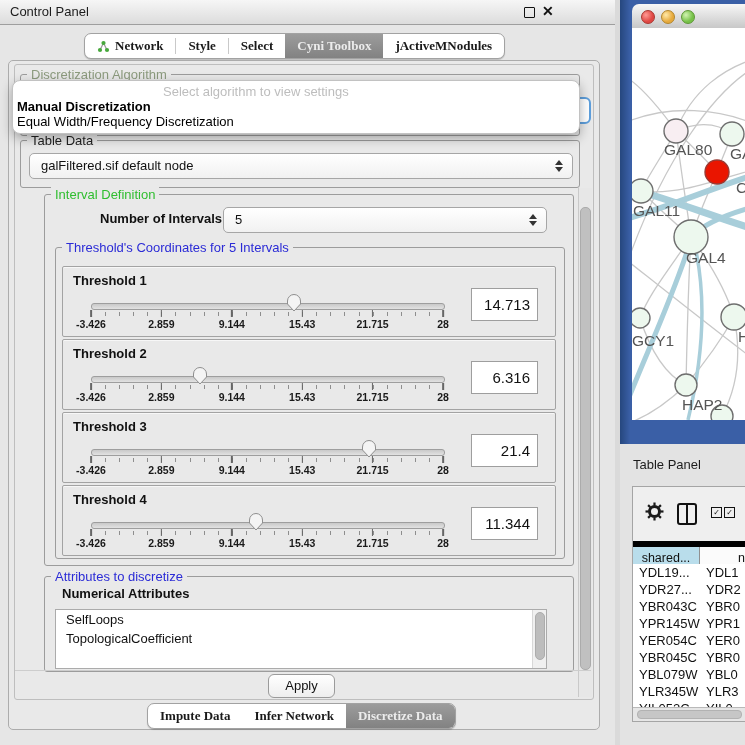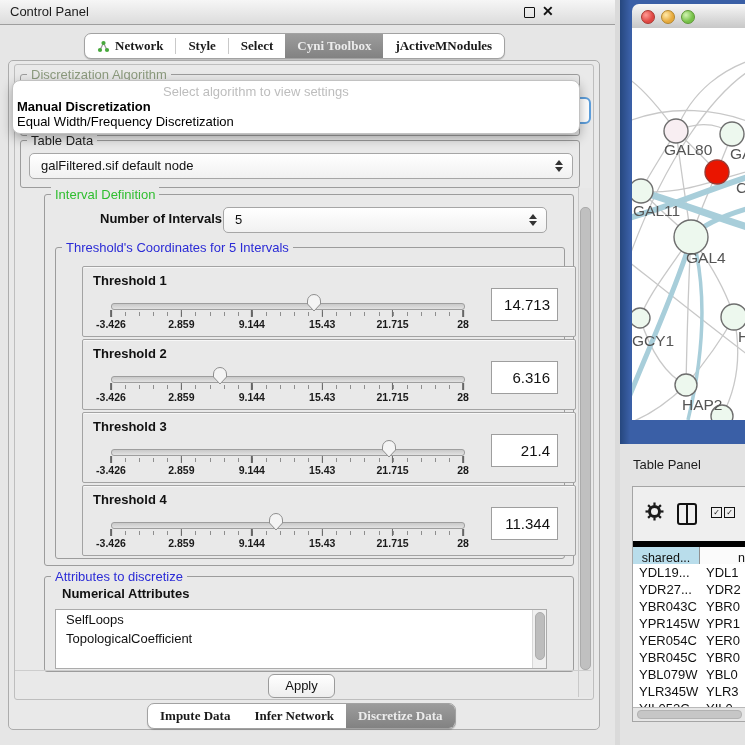--- a/index.html
+++ b/index.html
@@ -38,21 +38,21 @@
   .stepper .dn{position:absolute;left:1px;bottom:0;width:0;height:0;border-left:4px solid transparent;border-right:4px solid transparent;border-top:5px solid #333;}
   
   #algo-popup{position:absolute;left:12px;top:80px;width:566px;height:52px;background:#fff;border:1px solid #C2C2C2;
     border-radius:8px;box-shadow:0 4px 12px rgba(0,0,0,.32);z-index:30;}
   #algo-popup .hint{position:absolute;left:150px;top:3px;font-size:13px;color:#BDBDBD;}
   #algo-popup .o1{position:absolute;left:4px;top:18px;font-size:13px;font-weight:bold;color:#000;}
   #algo-popup .o2{position:absolute;left:4px;top:33px;font-size:13px;color:#000;}
   #combo-sliver{position:absolute;left:563px;top:97px;width:24px;height:23px;border:2px solid #5E9FDC;border-radius:6px;background:#fff;z-index:20;}
   
   .thr-box{position:absolute;left:62px;width:492px;height:69px;border:1px solid #A3A3A3;border-radius:2px;
-    background:#E9E9E9;box-shadow:inset 0 1px 0 #F7F7F7;margin-left:20px;}
+    background:#E9E9E9;box-shadow:inset 0 1px 0 #F7F7F7;}
   .thr-box .lbl{position:absolute;left:10px;top:6px;font-size:13px;font-weight:bold;color:#111;}
   .track{position:absolute;left:28px;top:36px;width:352px;height:5px;border:1px solid #9E9E9E;border-radius:3px;
     background:linear-gradient(#C9C9C9,#E2E2E2);}
   .minorticks{position:absolute;left:28px;top:45px;width:352px;height:4px;
     background-image:repeating-linear-gradient(to right,#8E8E8E 0,#8E8E8E 1px,transparent 1px,transparent 4%);}
   .scale{position:absolute;left:28px;top:43px;width:352px;height:24px;}
   .tickunit{position:absolute;top:0;transform:translateX(-50%);text-align:center;}
   .majortick{width:1.5px;height:7px;background:#666;margin:0 auto;}
   .ticklab{font-size:10.5px;font-weight:700;color:#1a1a1a;margin-top:1px;white-space:nowrap;}
   .thumb{position:absolute;top:26px;width:16px;height:19px;}

